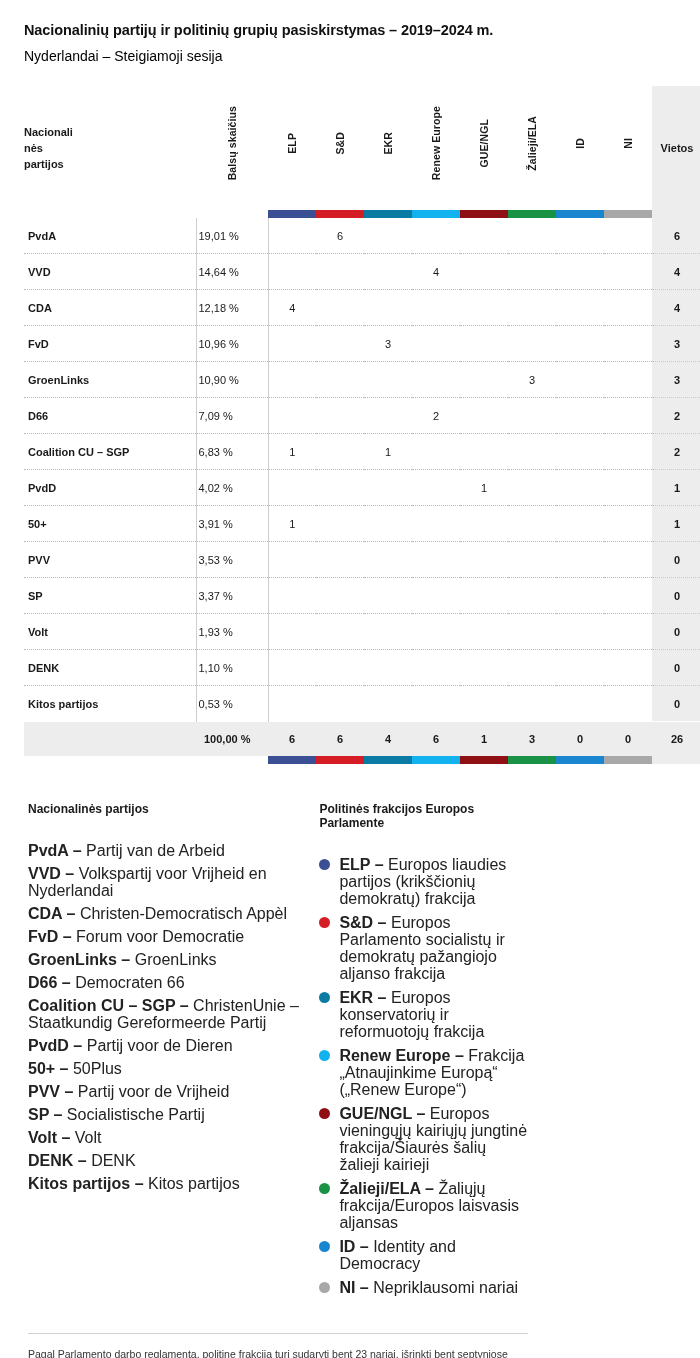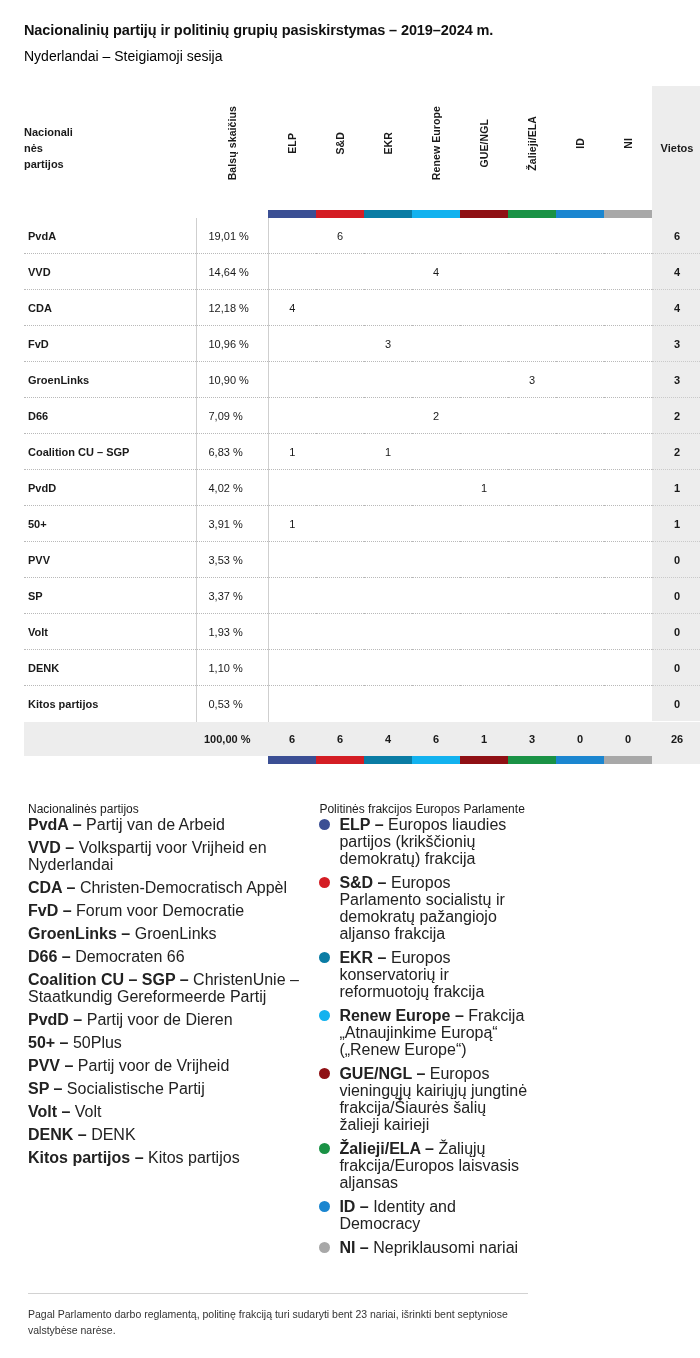--- a/index.html
+++ b/index.html
@@ -88,21 +88,21 @@
     border-bottom: 1px dotted #b9b9b9;
   }
   tr.datarow td.party {
     font-weight: bold;
     text-align: left;
     padding-left: 4px;
     font-size: 11px;
   }
   tr.datarow td.pct {
     text-align: left;
-    padding-left: 12px;
+    padding-left: 2px;
     font-size: 11px;
     border-left: 1px solid #cfcfcf;
     border-right: 1px solid #cfcfcf;
   }
   tr.datarow td.num {
     text-align: center;
     font-size: 11px;
   }
   tr.datarow td.seats {
     text-align: center;
@@ -130,22 +130,22 @@
   .legend-wrap {
     display: flex;
     margin-top: 38px;
     padding: 0 4px;
     gap: 18px;
   }
   .legend-col { width: 380px; }
   .legend-col.right { width: 290px; }
   .legend-title {
     font-size: 12px;
-    font-weight: normal;
-    margin-bottom: 0;
+    font-weight: bold;
+    margin-bottom: 26px;
   }
   .legend-item {
     font-size: 16px;
     line-height: 17px;
     margin-bottom: 6px;
     color: #222;
   }
   .legend-item b { font-weight: bold; }
   .legend-item.group {
     position: relative;

